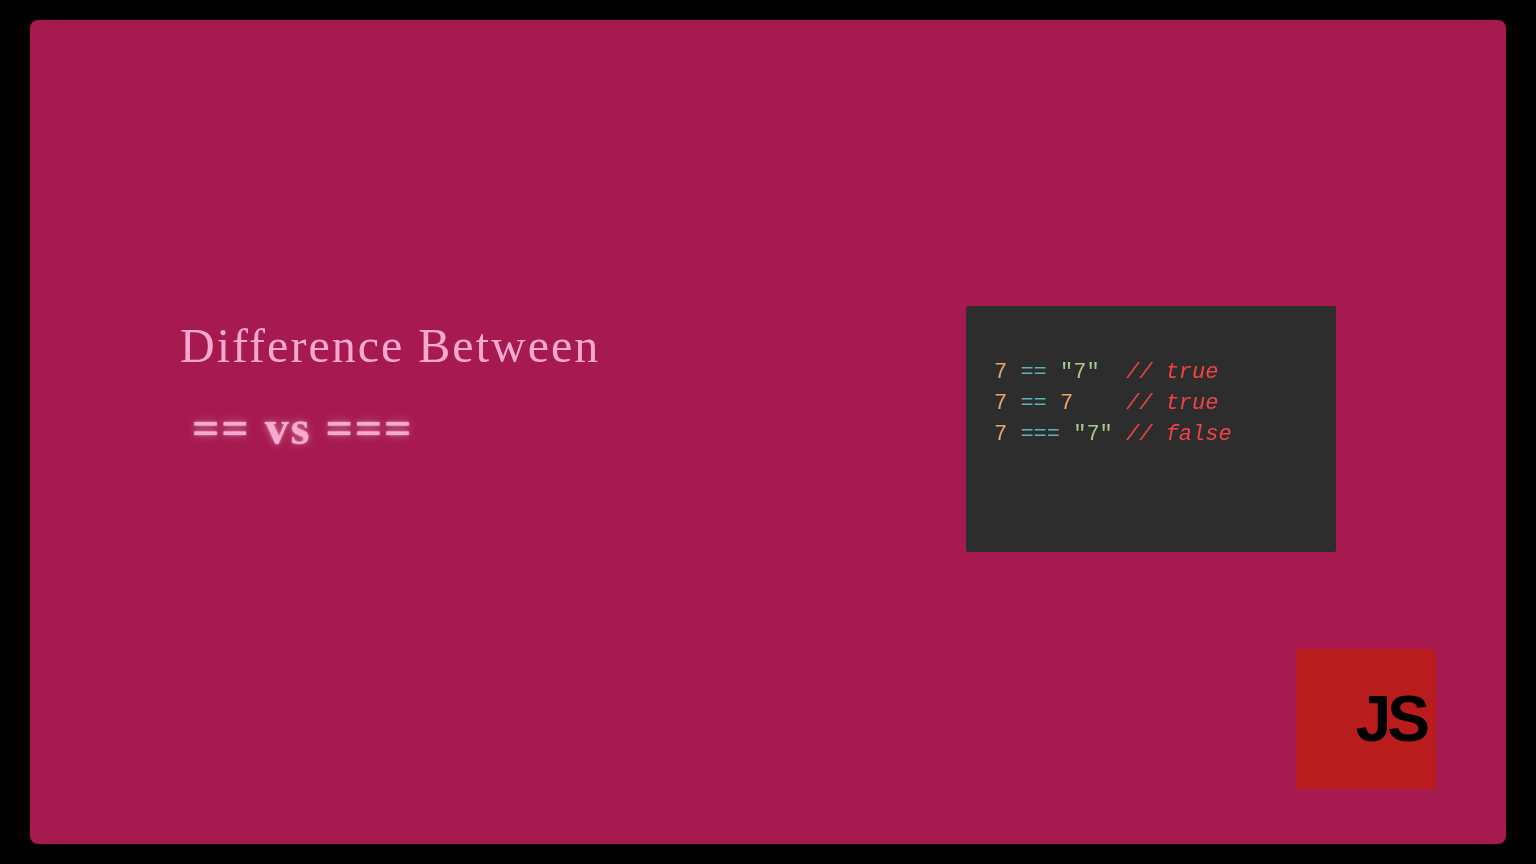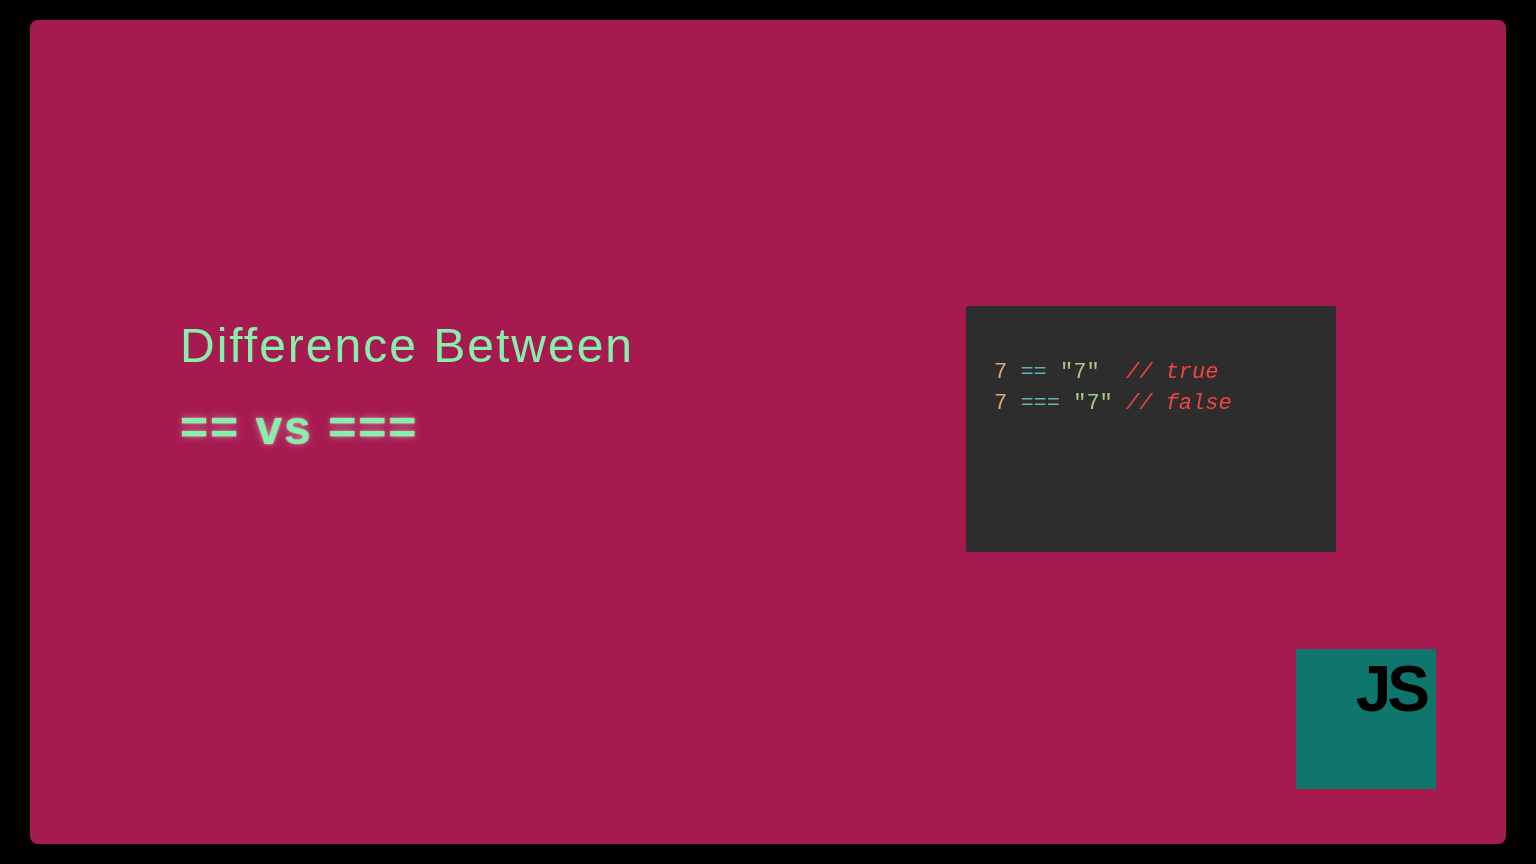--- a/index.html
+++ b/index.html
@@ -30,29 +30,30 @@
       left: -30px;
       right: -30px;
       bottom: -20px;
       border: 20px solid #000;
       pointer-events: none;
     }
     .title-block {
       position: absolute;
       left: 150px;
       top: 285px;
-      font-family: Liberation Sans, sans-serif;
-      color: #86efac;
+      font-family: Liberation Serif, serif;
+      color: #f9a8d4;
       font-size: 48px;
       line-height: 1.7;
       letter-spacing: 2px;
     }
     .title-line2 {
       font-weight: bold;
       text-shadow: 0 0 8px rgba(255,255,255,0.4), 0 0 2px rgba(255,255,255,0.6);
+      margin-left: 12px;
     }
     .code-snippet {
       position: absolute;
       right: 170px;
       top: 286px;
       width: 370px;
       height: 246px;
       background: #2d2d2d;
       padding: 52px 28px;
       font-family: 'Courier New', Courier, monospace;
@@ -80,23 +81,23 @@
     .tok-comment {
       color: #ef4444;
       font-style: italic;
     }
     .js-logo {
       position: absolute;
       right: 70px;
       bottom: 55px;
       width: 140px;
       height: 140px;
-      background: #0f766e;
+      background: #b91c1c;
       display: flex;
-      align-items: flex-start;
+      align-items: center;
       justify-content: flex-end;
       padding: 8px 10px;
     }
     .js-logo-text {
       font-family: 'Helvetica Neue', Arial, sans-serif;
       font-weight: 900;
       font-size: 64px;
       color: #000;
       letter-spacing: -4px;
       line-height: 1;
@@ -107,20 +108,21 @@
 
 <div class="frame">
 
   <div class="title-block">
     <div>Difference Between</div>
     <div class="title-line2">== vs ===</div>
   </div>
 
   <div class="code-snippet">
     <div class="code-line"><span class="tok-num">7</span> <span class="tok-op">==</span> <span class="tok-str">"7"</span>  <span class="tok-comment">// true</span></div>
+    <div class="code-line"><span class="tok-num">7</span> <span class="tok-op">==</span> <span class="tok-num">7</span>    <span class="tok-comment">// true</span></div>
     <div class="code-line"><span class="tok-num">7</span> <span class="tok-op">===</span> <span class="tok-str">"7"</span> <span class="tok-comment">// false</span></div>
   </div>
 
   <div class="js-logo">
     <span class="js-logo-text">JS</span>
   </div>
 
 </div>
 
 </body></html>

